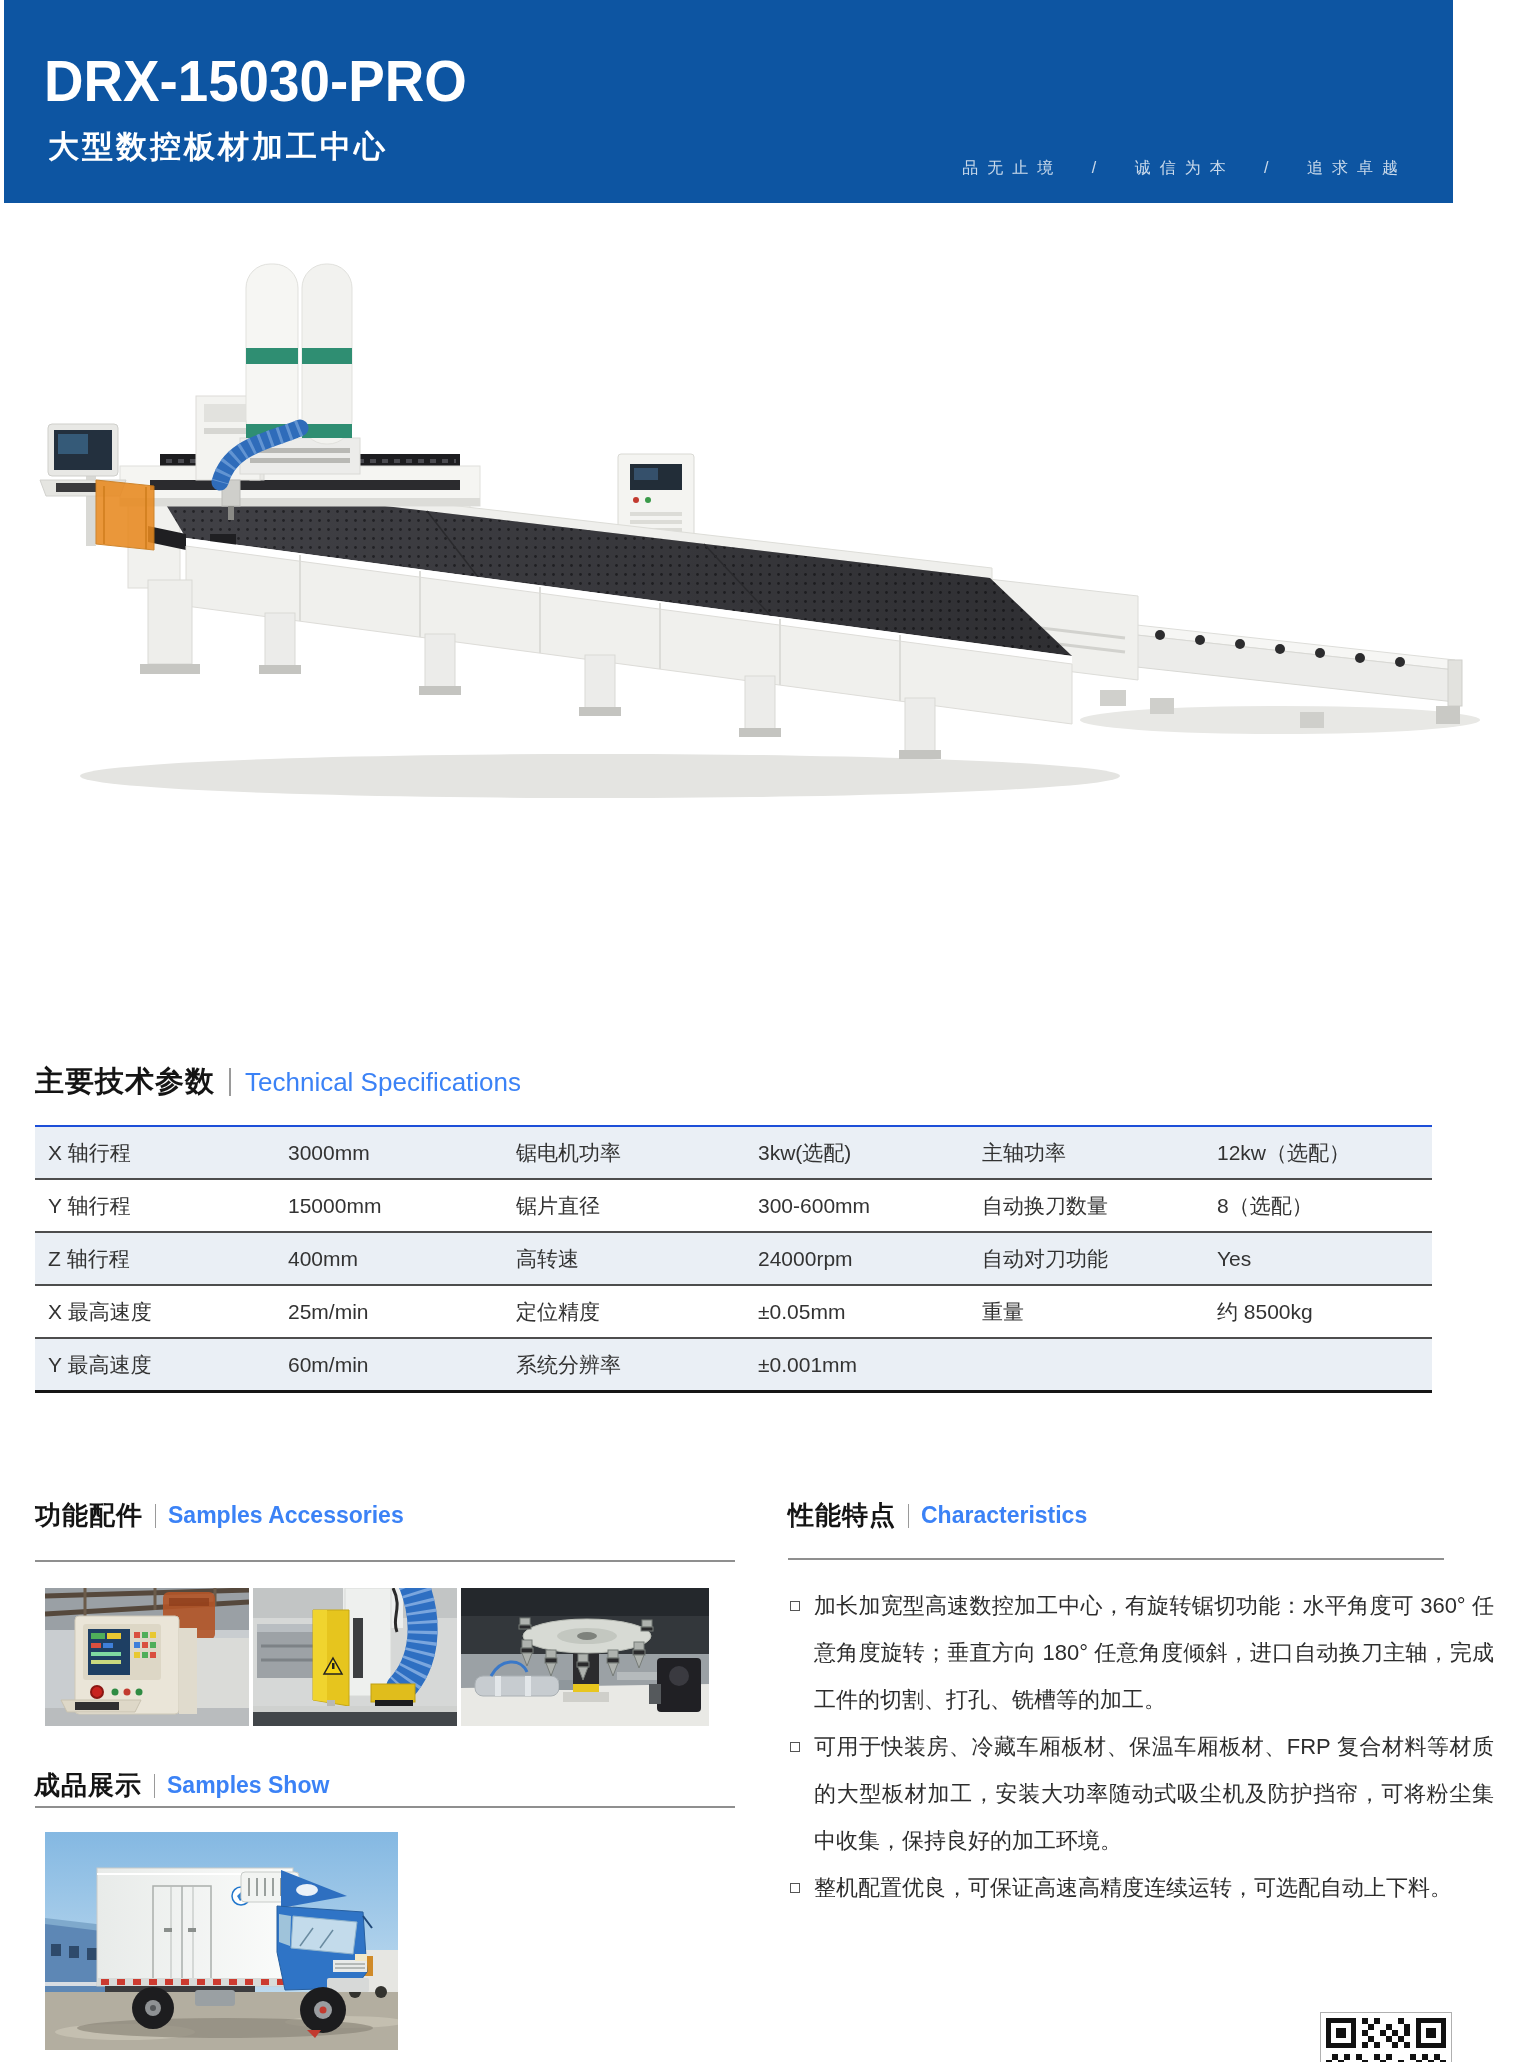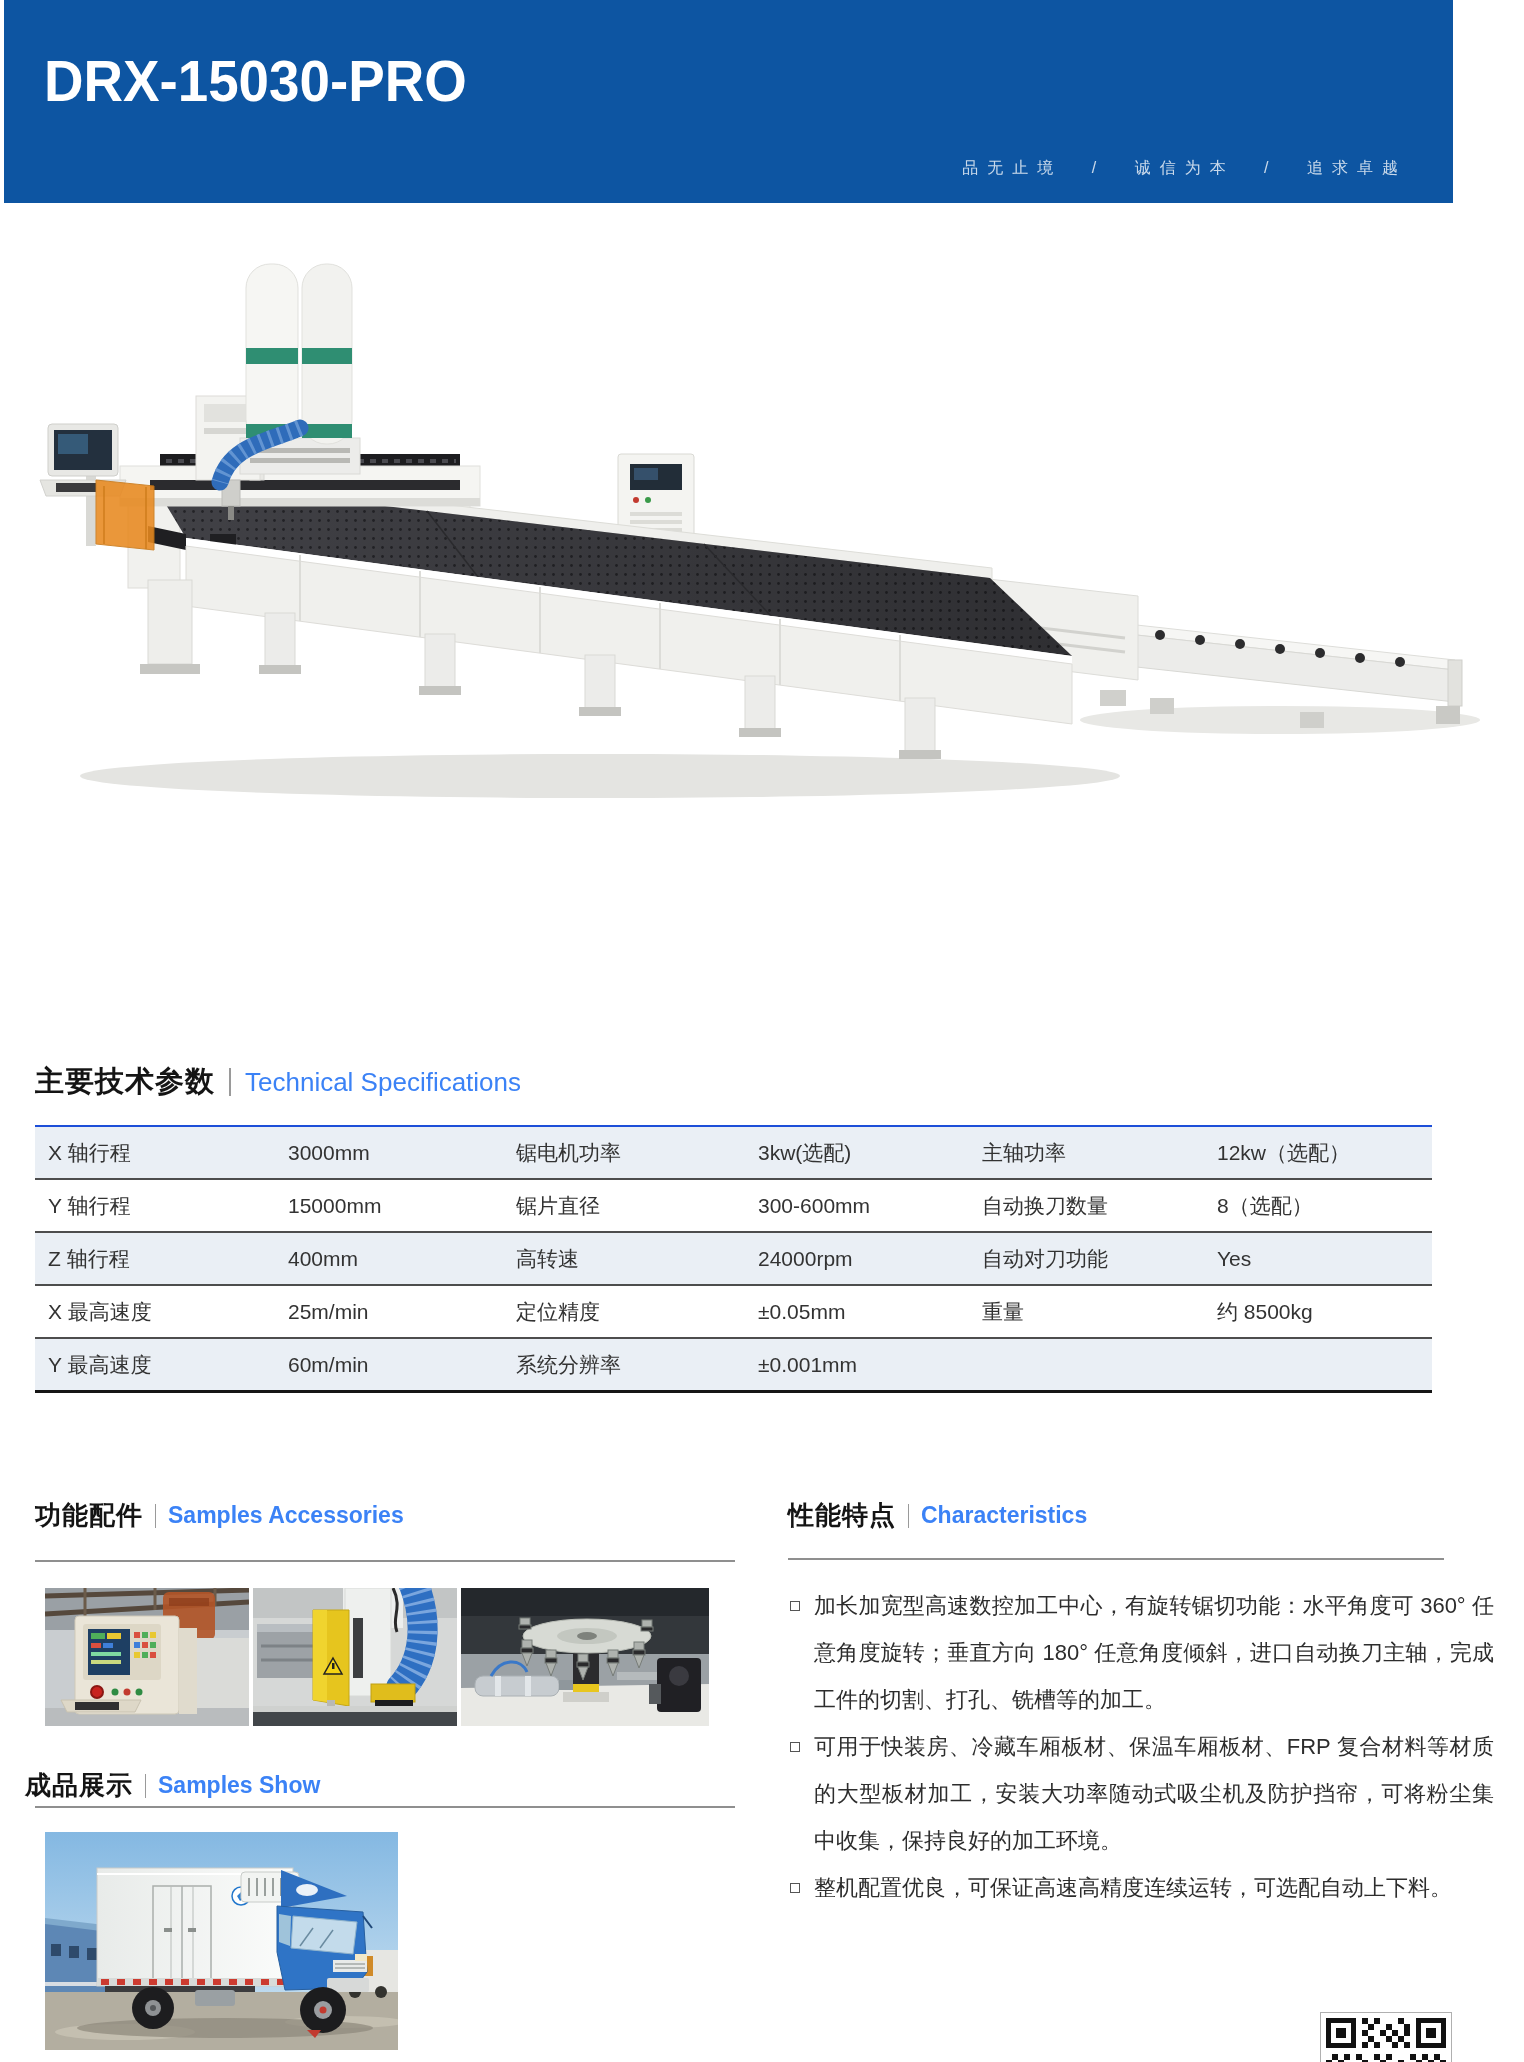--- a/index.html
+++ b/index.html
@@ -48,20 +48,21 @@
   .qr{left:1320px;top:2012px;width:120px;height:120px;background:#fff;
       border:1px solid #b0b0b0;padding:5px;}
 </style>
 </head>
 <body>
 
 <div class="page">
 
   <div class="abs hdr">
     <div class="model">DRX-15030-PRO</div>
+    <div class="subtitle">大型数控板材加工中心</div>
     <div class="tagline">品无止境 / 诚信为本 / 追求卓越</div>
   </div>
 
   <div class="abs" style="left:0;top:228px;">
   <svg width="1524" height="820" viewBox="0 0 1524 820">
     <defs>
       <pattern id="tpat" width="9" height="9" patternUnits="userSpaceOnUse">
         <rect width="9" height="9" fill="#414146"></rect>
         <circle cx="4.5" cy="4.5" r="1.4" fill="#232327"></circle>
       </pattern>
@@ -372,21 +373,21 @@
     <span class="en">Characteristics</span>
   </div>
   <div class="abs rule" style="left:788px;top:1558px;width:656px;"></div>
 
   <div class="abs chars">
     <div class="bullet">加长加宽型高速数控加工中心，有旋转锯切功能：水平角度可 360° 任意角度旋转；垂直方向 180° 任意角度倾斜，进口自动换刀主轴，完成工件的切割、打孔、铣槽等的加工。</div>
     <div class="bullet">可用于快装房、冷藏车厢板材、保温车厢板材、FRP 复合材料等材质的大型板材加工，安装大功率随动式吸尘机及防护挡帘，可将粉尘集中收集，保持良好的加工环境。</div>
     <div class="bullet">整机配置优良，可保证高速高精度连续运转，可选配自动上下料。</div>
   </div>
 
-  <div class="abs shead small" style="left:25px;top:1768px;">
+  <div class="abs shead small" style="left:34px;top:1768px;">
     <span class="zh">成品展示</span>
     <span class="vline"></span>
     <span class="en">Samples Show</span>
   </div>
   <div class="abs rule" style="left:35px;top:1806px;width:700px;"></div>
 
   <svg class="abs truck" width="353" height="218" viewBox="0 0 353 218">
     <defs>
       <linearGradient id="skyg" x1="0" y1="0" x2="0" y2="1">
         <stop offset="0" stop-color="#84b8e2"></stop>

